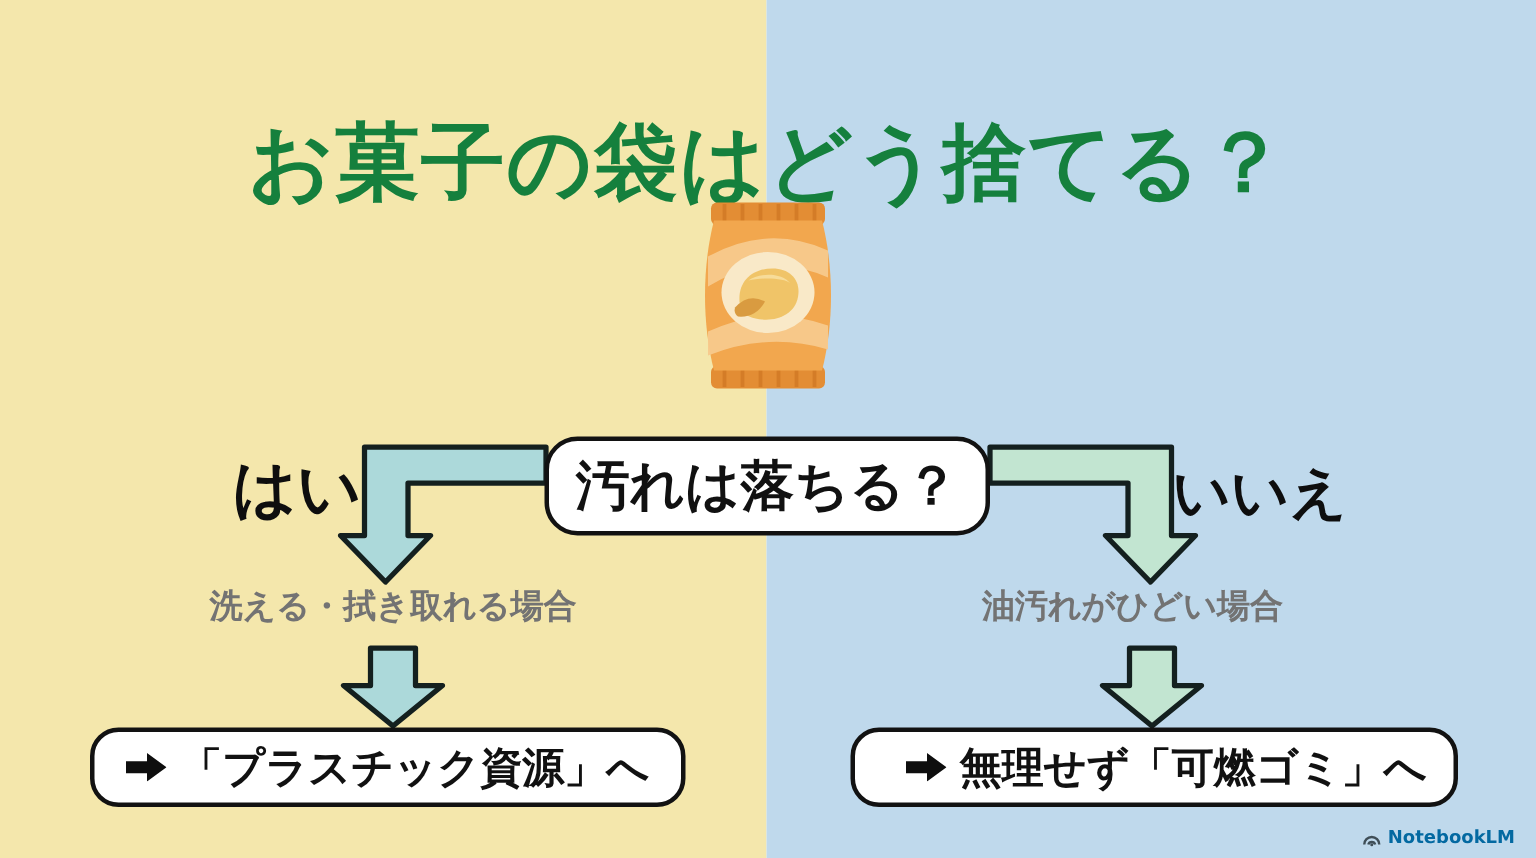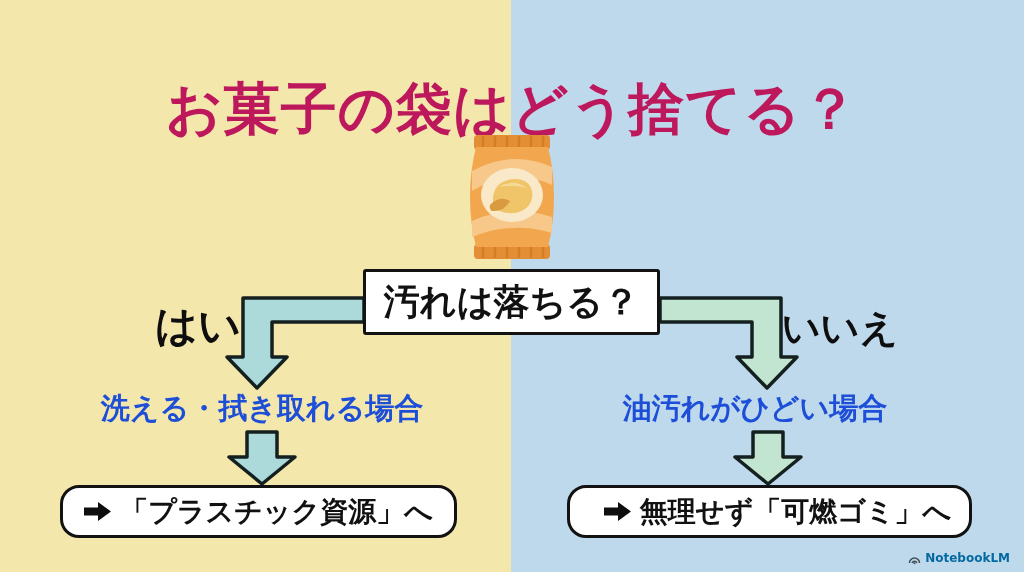--- a/index.html
+++ b/index.html
@@ -10,38 +10,38 @@
     font-family:"DejaVu Sans",sans-serif;
     color:#111;
   }
   .bg-left{position:absolute;left:0;top:0;width:511px;height:572px;background:#F4E7AC;}
   .bg-right{position:absolute;left:511px;top:0;width:513px;height:572px;background:#BFD9EC;}
   .abs{position:absolute;}
   .title{
     left:0;top:40px;width:1024px;
     text-align:center;
     font-size:56px;font-weight:900;line-height:1.1;
-    letter-spacing:1px;color:#be185d;
+    letter-spacing:1px;color:#15803d;
   }
   .overlay-svg{left:0;top:0;width:1024px;height:572px;pointer-events:none;}
   .decision-box{
-    left:363px;top:269px;width:297px;height:66px;
-    background:#ffffff;border:3px solid #121212;border-radius:3px;
+    left:363px;top:291px;width:297px;height:66px;
+    background:#ffffff;border:3px solid #121212;border-radius:22px;
     box-sizing:border-box;
     display:flex;align-items:center;justify-content:center;
     font-size:36px;font-weight:900;
   }
   .answer-label{
     font-weight:900;text-align:center;line-height:1;color:#0e0e0e;
   }
   .answer-yes{left:138px;top:305px;width:120px;font-size:42px;}
   .answer-no{left:778px;top:309px;width:124px;font-size:38px;}
   .condition{
     width:340px;text-align:center;
-    font-size:29px;font-weight:900;line-height:1.1;color:#1d4ed8;
+    font-size:22px;font-weight:900;line-height:1.1;color:#737373;
   }
   .condition-left{left:92px;top:393px;}
   .condition-right{left:585px;top:393px;}
   .result-box{
     top:485px;height:53px;
     background:#ffffff;border:3px solid #121212;border-radius:19px;
     box-sizing:border-box;
     display:flex;align-items:center;justify-content:center;gap:9px;
     font-size:28px;font-weight:900;white-space:nowrap;
   }

